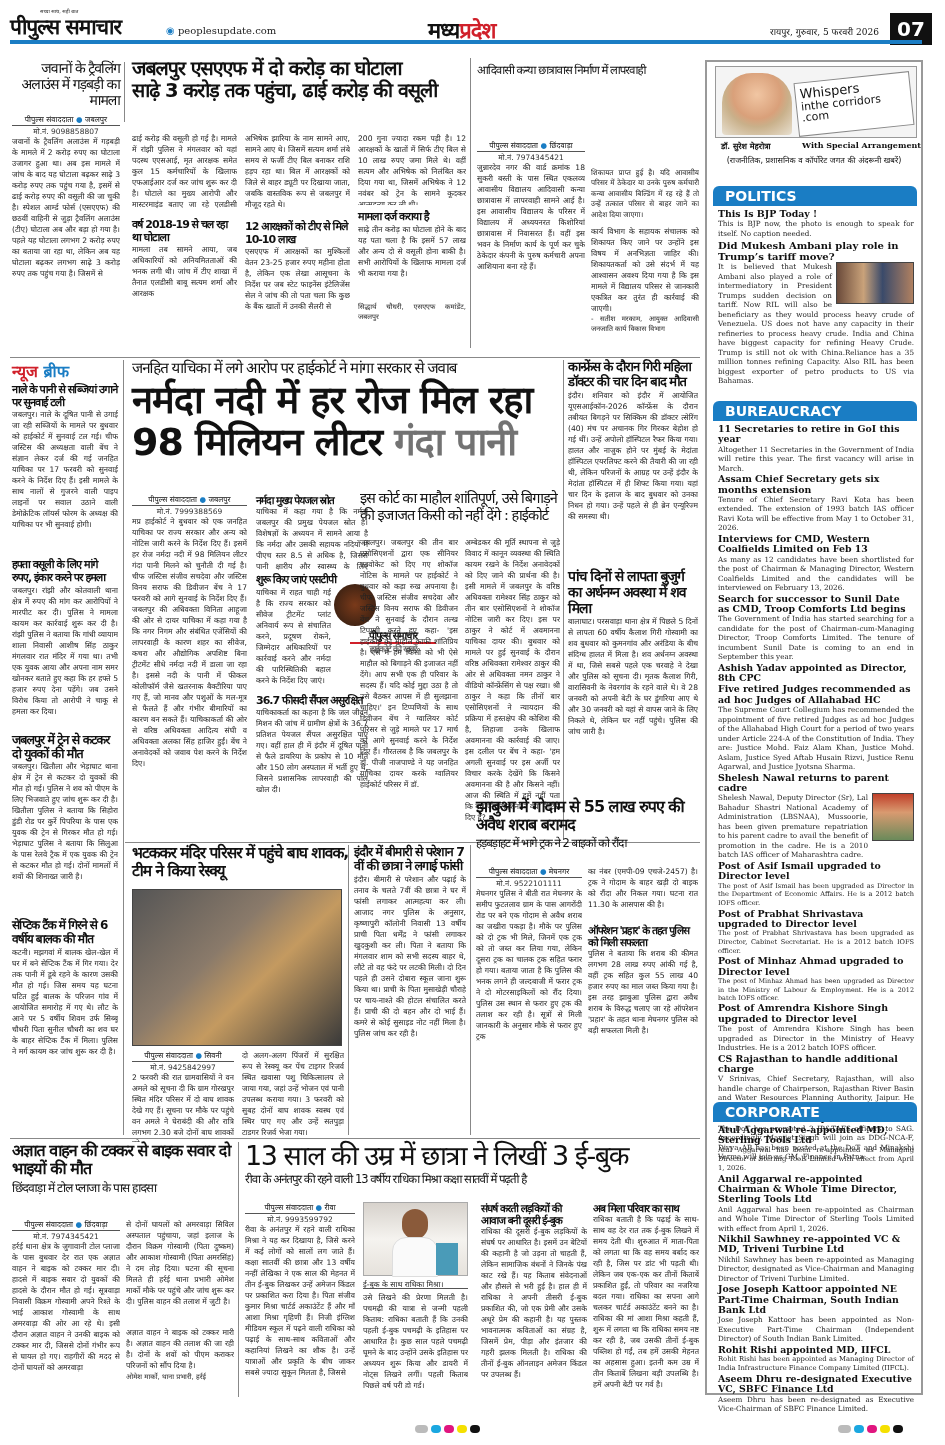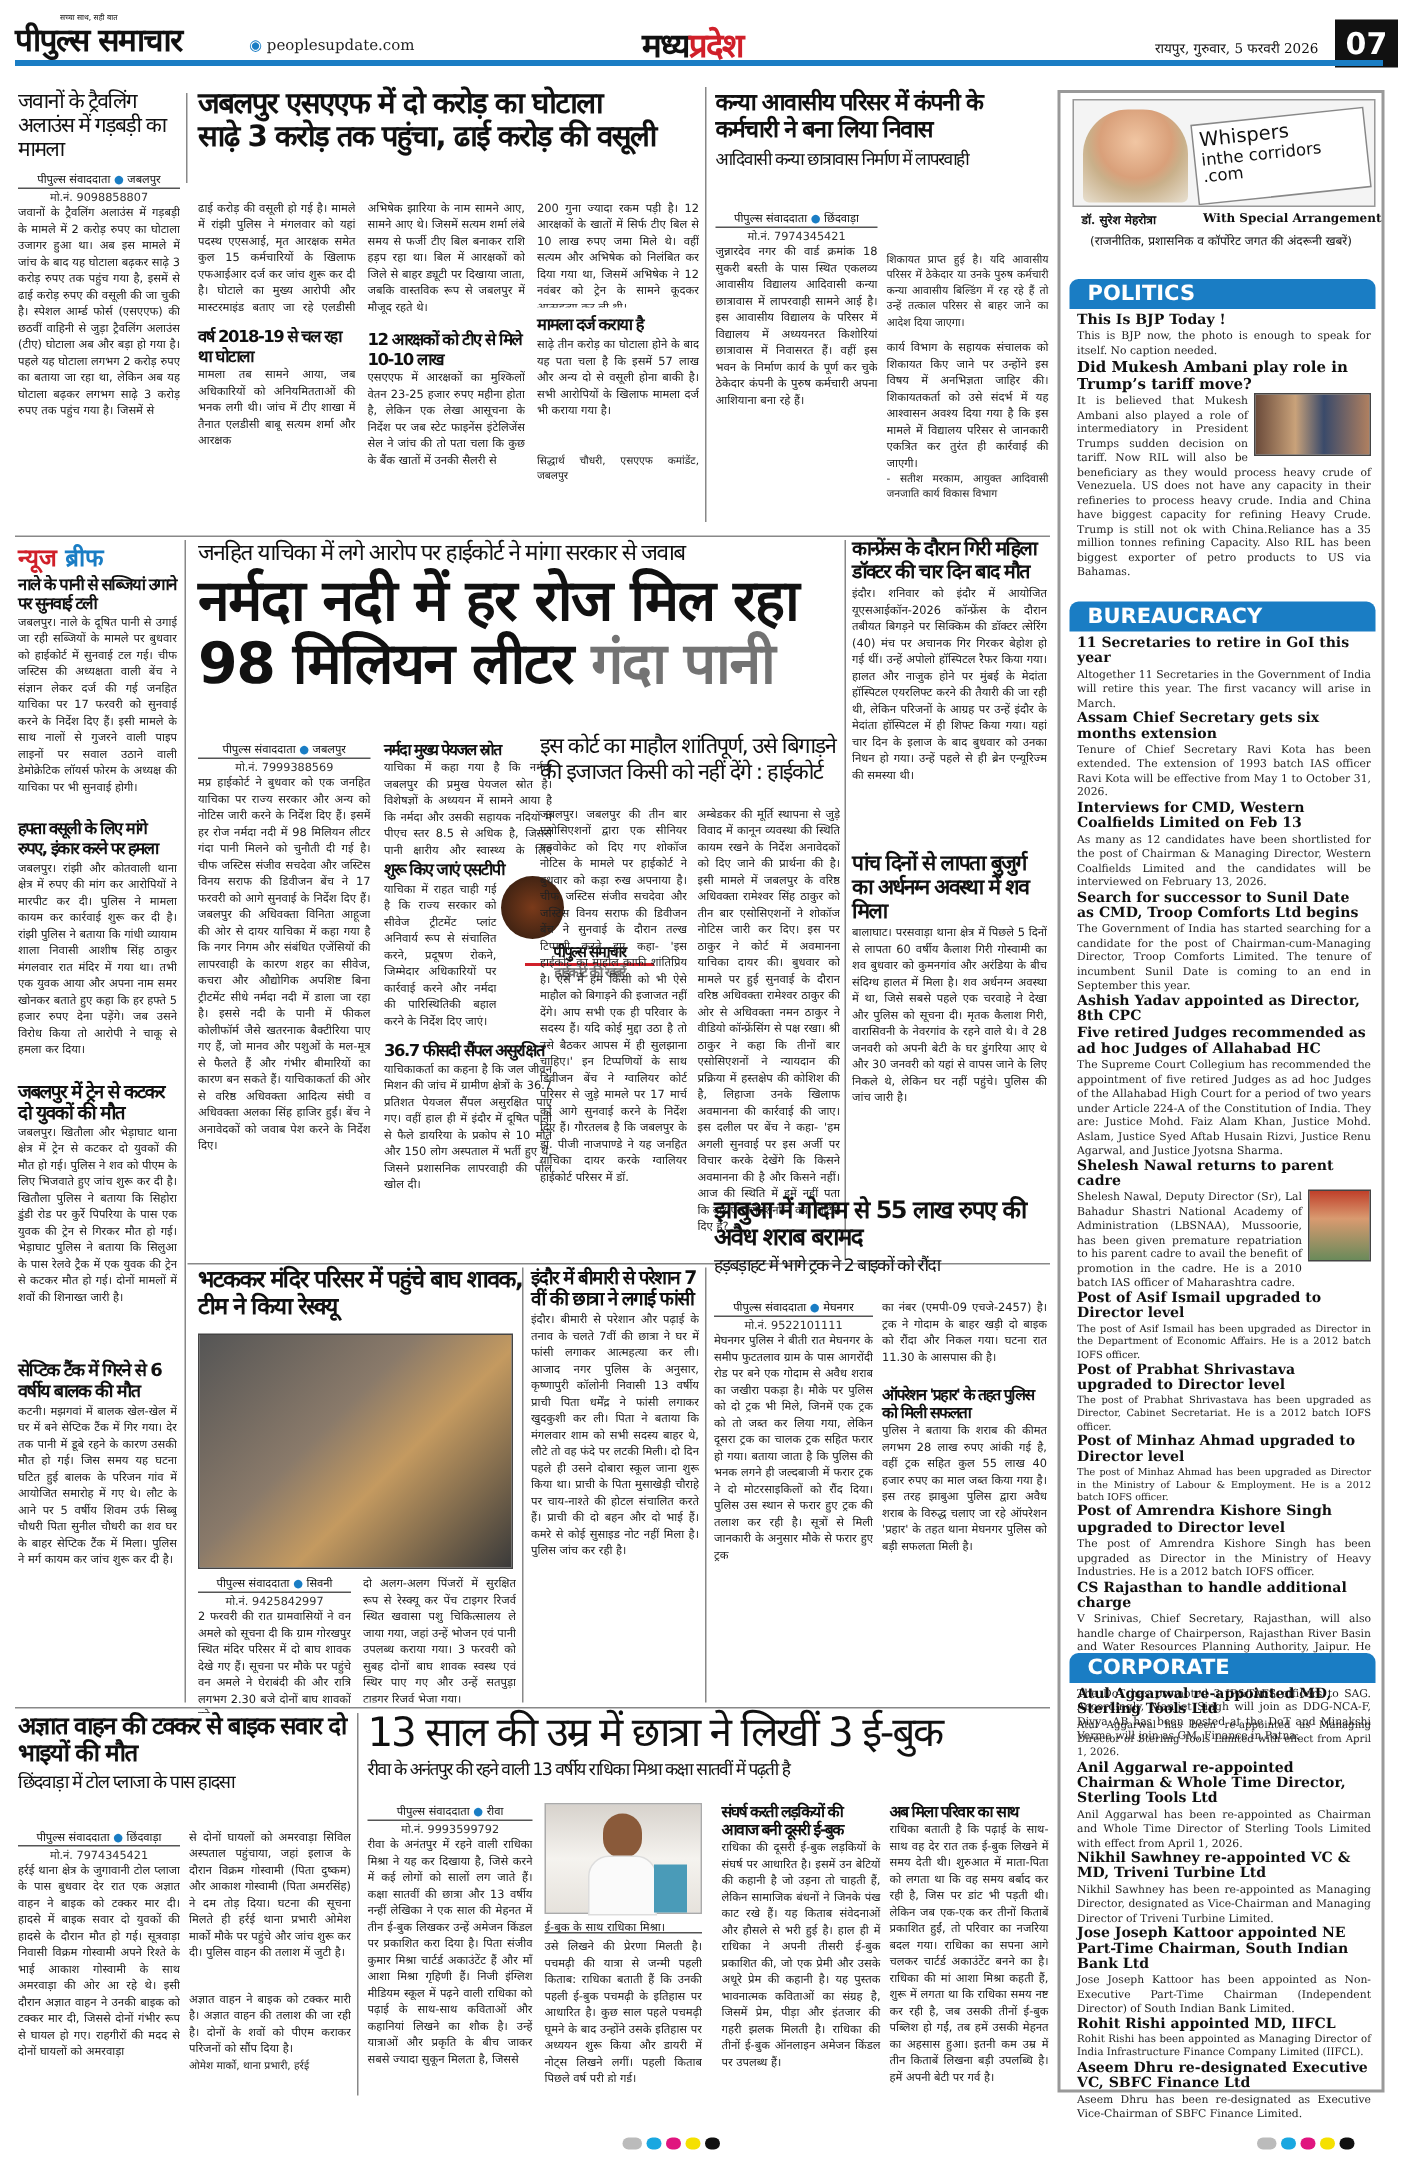--- a/index.html
+++ b/index.html
@@ -48,21 +48,21 @@
   <div class="abs logo-small">सच्चा साथ, सही बात</div>
   <div class="abs logo">पीपुल्स समाचार</div>
   <div class="abs site"><span class="g">◉ </span><span>peoplesupdate.com</span></div>
   <div class="abs sect"><span>मध्य</span><span class="r">प्रदेश</span></div>
   <div class="abs date">रायपुर, गुरुवार, 5 फरवरी 2026</div>
   <div class="abs pno">07</div>
 </div>
 <div class="abs bluebar"></div>
 
 <div class="abs" style="left:12px;top:60px;width:108px;height:290px">
-  <div class="hl light" style="font-size:14px;text-align:left">जवानों के ट्रैवलिंग अलाउंस में गड़बड़ी का मामला</div>
+  <div class="hl light" style="font-size:14px;text-align:right">जवानों के ट्रैवलिंग अलाउंस में गड़बड़ी का मामला</div>
   <div class="byline" style="margin-top:6px"><span>पीपुल्स संवाददाता</span> <span class="b">●</span> <span>जबलपुर</span></div>
   <div class="mob">मो.नं. 9098858807</div>
   <div class="body" style="height:190px">जवानों के ट्रैवलिंग अलाउंस में गड़बड़ी के मामले में 2 करोड़ रुपए का घोटाला उजागर हुआ था। अब इस मामले में जांच के बाद यह घोटाला बढ़कर साढ़े 3 करोड़ रुपए तक पहुंच गया है, इसमें से ढाई करोड़ रुपए की वसूली की जा चुकी है। स्पेशल आर्म्ड फोर्स (एसएएफ) की छठवीं वाहिनी से जुड़ा ट्रैवलिंग अलाउंस (टीए) घोटाला अब और बड़ा हो गया है। पहले यह घोटाला लगभग 2 करोड़ रुपए का बताया जा रहा था, लेकिन अब यह घोटाला बढ़कर लगभग साढ़े 3 करोड़ रुपए तक पहुंच गया है। जिसमें से</div>
 </div>
 <div class="abs vline" style="left:124px;top:62px;height:60px"></div>
 
 <div class="abs" style="left:132px;top:58px;width:334px;height:295px">
   <div class="hl" style="font-size:19.5px;white-space:nowrap">जबलपुर एसएएफ में दो करोड़ का घोटाला</div>
   <div class="hl" style="font-size:19.5px;white-space:nowrap">साढ़े 3 करोड़ तक पहुंचा, ढाई करोड़ की वसूली</div>
   <div class="abs" style="left:0;top:75px;width:105px">
@@ -78,41 +78,40 @@
   <div class="abs" style="left:226px;top:75px;width:108px">
     <div class="body" style="height:72px">200 गुना ज्यादा रकम पड़ी है। 12 आरक्षकों के खातों में सिर्फ टीए बिल से 10 लाख रुपए जमा मिले थे। वहीं सत्यम और अभिषेक को निलंबित कर दिया गया था, जिसमें अभिषेक ने 12 नवंबर को ट्रेन के सामने कूदकर आत्महत्या कर ली थी।</div>
     <div class="hl" style="font-size:11px;margin-top:6px">मामला दर्ज कराया है</div>
     <div class="body" style="height:78px">साढ़े तीन करोड़ का घोटाला होने के बाद यह पता चला है कि इसमें 57 लाख और अन्य दो से वसूली होना बाकी है। सभी आरोपियों के खिलाफ मामला दर्ज भी कराया गया है।</div>
     <div class="body" style="font-size:7px">सिद्धार्थ चौधरी, एसएएफ कमांडेंट, जबलपुर</div>
   </div>
 </div>
 
 <div class="abs vline" style="left:470px;top:58px;height:290px"></div>
 <div class="abs" style="left:477px;top:60px;width:222px;height:290px">
-  <div class="hl" style="font-size:15.5px">कन्या आवासीय परिसर में कंपनी के कर्मचारी ने बना लिया निवास</div>
   <div class="hl light" style="font-size:11.5px;margin-top:4px;white-space:nowrap">आदिवासी कन्या छात्रावास निर्माण में लापरवाही</div>
   <div class="abs" style="left:0;top:80px;width:108px">
     <div class="byline"><span>पीपुल्स संवाददाता</span> <span class="b">●</span> <span>छिंदवाड़ा</span></div>
     <div class="mob">मो.नं. 7974345421</div>
     <div class="body" style="height:188px">जुन्नारदेव नगर की वार्ड क्रमांक 18 सुकरी बस्ती के पास स्थित एकलव्य आवासीय विद्यालय आदिवासी कन्या छात्रावास में लापरवाही सामने आई है। इस आवासीय विद्यालय के परिसर में विद्यालय में अध्ययनरत किशोरियां छात्रावास में निवासरत हैं। वहीं इस भवन के निर्माण कार्य के पूर्ण कर चुके ठेकेदार कंपनी के पुरुष कर्मचारी अपना आशियाना बना रहे हैं।</div>
   </div>
   <div class="abs" style="left:114px;top:80px;width:108px">
     <div class="body" style="height:58px;margin-top:28px;font-size:7.2px">शिकायत प्राप्त हुई है। यदि आवासीय परिसर में ठेकेदार या उनके पुरुष कर्मचारी कन्या आवासीय बिल्डिंग में रह रहे हैं तो उन्हें तत्काल परिसर से बाहर जाने का आदेश दिया जाएगा।</div>
     <div class="body" style="height:88px">कार्य विभाग के सहायक संचालक को शिकायत किए जाने पर उन्होंने इस विषय में अनभिज्ञता जाहिर की। शिकायतकर्ता को उसे संदर्भ में यह आश्वासन अवश्य दिया गया है कि इस मामले में विद्यालय परिसर से जानकारी एकत्रित कर तुरंत ही कार्रवाई की जाएगी।</div>
     <div class="body" style="font-size:7px;height:20px">- सतीश मरकाम, आयुक्त आदिवासी जनजाति कार्य विकास विभाग</div>
   </div>
 </div>
 
 <div class="abs hline" style="left:10px;top:357px;width:690px"></div>
 
 <div class="abs" style="left:12px;top:360px;width:106px;height:775px">
   <div class="nbrief"><span class="r">न्यूज</span> <span class="b">ब्रीफ</span></div>
   <div class="hl" style="font-size:11px;margin-top:2px">नाले के पानी से सब्जियां उगाने पर सुनवाई टली</div>
   <div class="body" style="height:138px">जबलपुर। नाले के दूषित पानी से उगाई जा रही सब्जियों के मामले पर बुधवार को हाईकोर्ट में सुनवाई टल गई। चीफ जस्टिस की अध्यक्षता वाली बेंच ने संज्ञान लेकर दर्ज की गई जनहित याचिका पर 17 फरवरी को सुनवाई करने के निर्देश दिए हैं। इसी मामले के साथ नालों से गुजरने वाली पाइप लाइनों पर सवाल उठाने वाली डेमोक्रेटिक लॉयर्स फोरम के अध्यक्ष की याचिका पर भी सुनवाई होगी।</div>
-  <div class="hl" style="font-size:11px;margin-top:0">हफ्ता वसूली के लिए मांगे रुपए, इंकार करने पर हमला</div>
+  <div class="hl" style="font-size:11px;margin-top:12px">हफ्ता वसूली के लिए मांगे रुपए, इंकार करने पर हमला</div>
   <div class="body" style="height:140px">जबलपुर। रांझी और कोतवाली थाना क्षेत्र में रुपए की मांग कर आरोपियों ने मारपीट कर दी। पुलिस ने मामला कायम कर कार्रवाई शुरू कर दी है। रांझी पुलिस ने बताया कि गांधी व्यायाम शाला निवासी आशीष सिंह ठाकुर मंगलवार रात मंदिर में गया था। तभी एक युवक आया और अपना नाम समर खोनकर बताते हुए कहा कि हर हफ्ते 5 हजार रुपए देना पड़ेंगे। जब उसने विरोध किया तो आरोपी ने चाकू से हमला कर दिया।</div>
   <div class="hl" style="font-size:12.5px;margin-top:8px">जबलपुर में ट्रेन से कटकर दो युवकों की मौत</div>
   <div class="body" style="height:150px">जबलपुर। खितौला और भेड़ाघाट थाना क्षेत्र में ट्रेन से कटकर दो युवकों की मौत हो गई। पुलिस ने शव को पीएम के लिए भिजवाते हुए जांच शुरू कर दी है। खितौला पुलिस ने बताया कि सिहोरा डुंडी रोड पर कुर्रे पिपरिया के पास एक युवक की ट्रेन से गिरकर मौत हो गई। भेड़ाघाट पुलिस ने बताया कि सिलुआ के पास रेलवे ट्रैक में एक युवक की ट्रेन से कटकर मौत हो गई। दोनों मामलों में शवों की शिनाख्त जारी है।</div>
   <div class="hl" style="font-size:12px;margin-top:8px">सेप्टिक टैंक में गिरने से 6 वर्षीय बालक की मौत</div>
   <div class="body" style="height:150px">कटनी। मझगवां में बालक खेल-खेल में घर में बने सेप्टिक टैंक में गिर गया। देर तक पानी में डूबे रहने के कारण उसकी मौत हो गई। जिस समय यह घटना घटित हुई बालक के परिजन गांव में आयोजित समारोह में गए थे। लौट के आने पर 5 वर्षीय शिवम उर्फ सिब्बू चौधरी पिता सुनील चौधरी का शव घर के बाहर सेप्टिक टैंक में मिला। पुलिस ने मर्ग कायम कर जांच शुरू कर दी है।</div>
 </div>
 <div class="abs vline" style="left:123px;top:360px;height:775px"></div>
 
 <div class="abs" style="left:132px;top:360px;width:430px;height:480px">
   <div class="hl light" style="font-size:15px;white-space:nowrap">जनहित याचिका में लगे आरोप पर हाईकोर्ट ने मांगा सरकार से जवाब</div>

